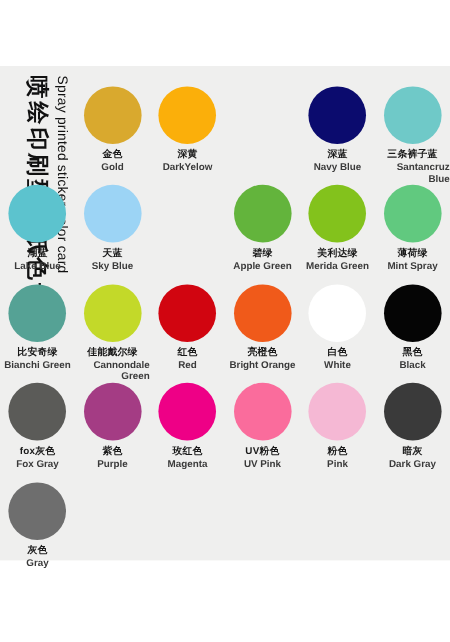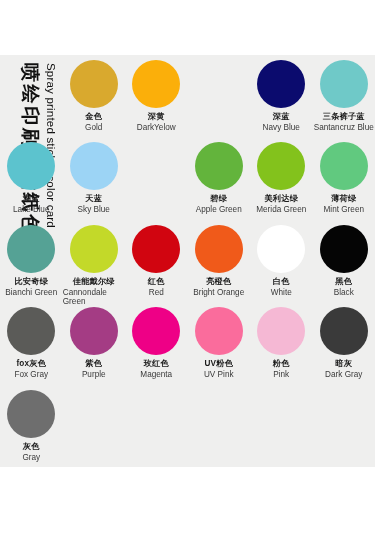--- a/index.html
+++ b/index.html
@@ -28,21 +28,21 @@
     letter-spacing:2.6px;
     font-weight:600;
   }
   #title-en{
     left:57px;top:8px;
     font-size:11.5px;line-height:12px;
     letter-spacing:0.2px;
     font-weight:400;
   }
   #grid{
-    position:absolute;left:0;top:0;width:375px;height:408px;
+    position:absolute;left:0;top:12px;width:375px;height:408px;
     display:grid;
     grid-template-columns:repeat(6,62.5px);
     grid-template-rows:repeat(5,82.4px);
   }
   .cell{
     position:relative;
     display:flex;flex-direction:column;
     align-items:center;
     justify-content:flex-start;
     padding-top:5px;
@@ -58,22 +58,22 @@
     font-size:8.2px;line-height:10px;
     color:#1a1a1a;
     font-weight:600;
     text-align:center;
     letter-spacing:0.2px;
   }
   .label-en{
     margin-top:1px;
     font-size:8.2px;line-height:9.6px;
     color:#3a3a3a;
-    font-weight:400;
-    text-align:left;
+    font-weight:700;
+    text-align:right;
     max-width:62px;
     word-wrap:break-word;
   }
 </style>
 </head>
 <body style="background: rgb(255, 255, 255);">
 
 <div id="card" style="background: rgb(239, 239, 238);">
 
   <div id="title-block">
@@ -133,21 +133,21 @@
         <div class="label-en">Apple Green</div>
       </div>
       <div class="cell">
         <div class="swatch" style="background: rgb(131, 194, 28);"></div>
         <div class="label-cn">美利达绿</div>
         <div class="label-en">Merida Green</div>
       </div>
       <div class="cell">
         <div class="swatch" style="background: rgb(97, 201, 127);"></div>
         <div class="label-cn">薄荷绿</div>
-        <div class="label-en">Mint Green</div>
+        <div class="label-en">Mint Spray</div>
       </div>
       <div class="cell">
         <div class="swatch" style="background: rgb(85, 162, 149);"></div>
         <div class="label-cn">比安奇绿</div>
         <div class="label-en">Bianchi Green</div>
       </div>
       <div class="cell">
         <div class="swatch" style="background: rgb(195, 217, 41);"></div>
         <div class="label-cn">佳能戴尔绿</div>
         <div class="label-en">Cannondale Green</div>

